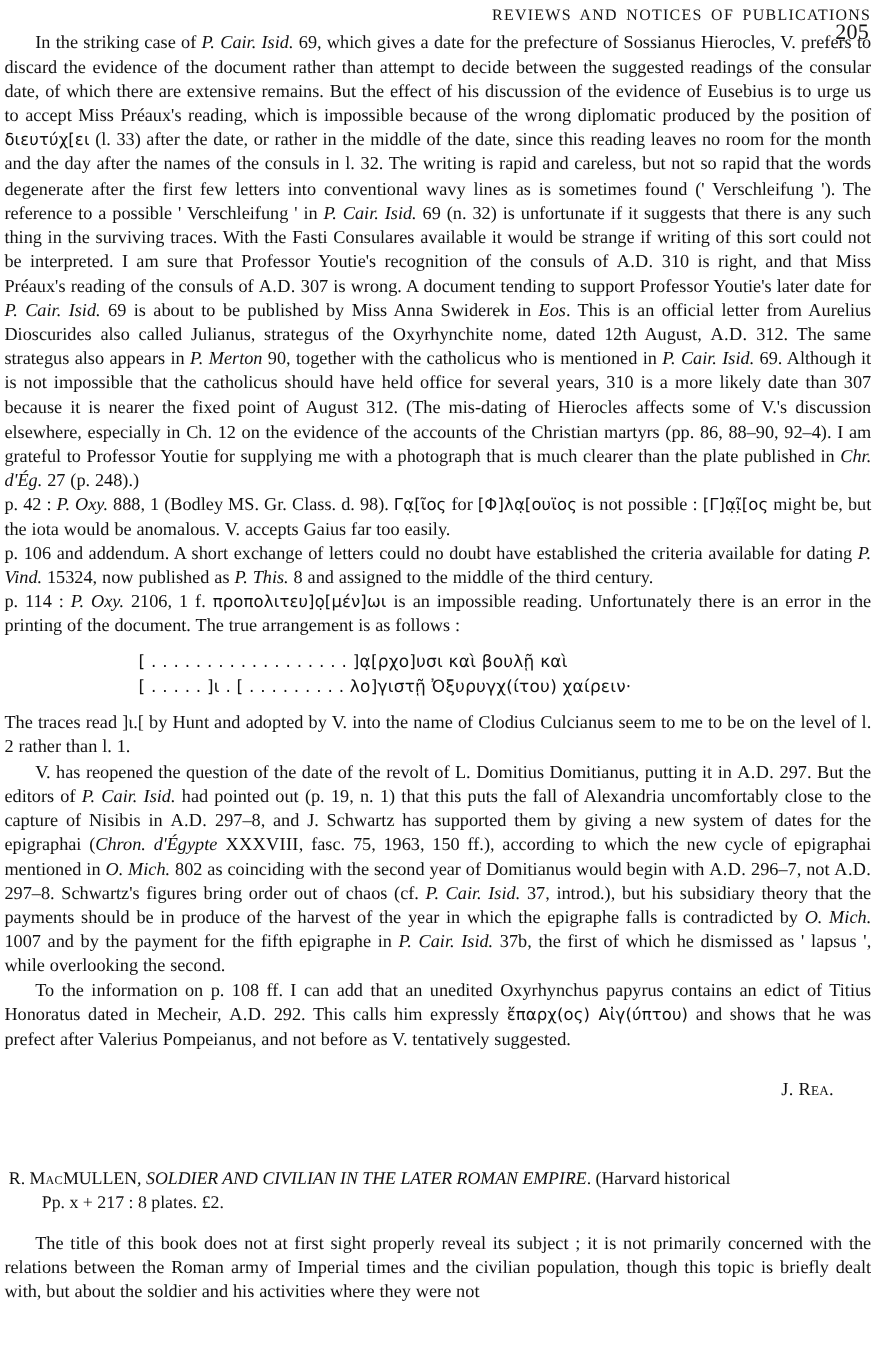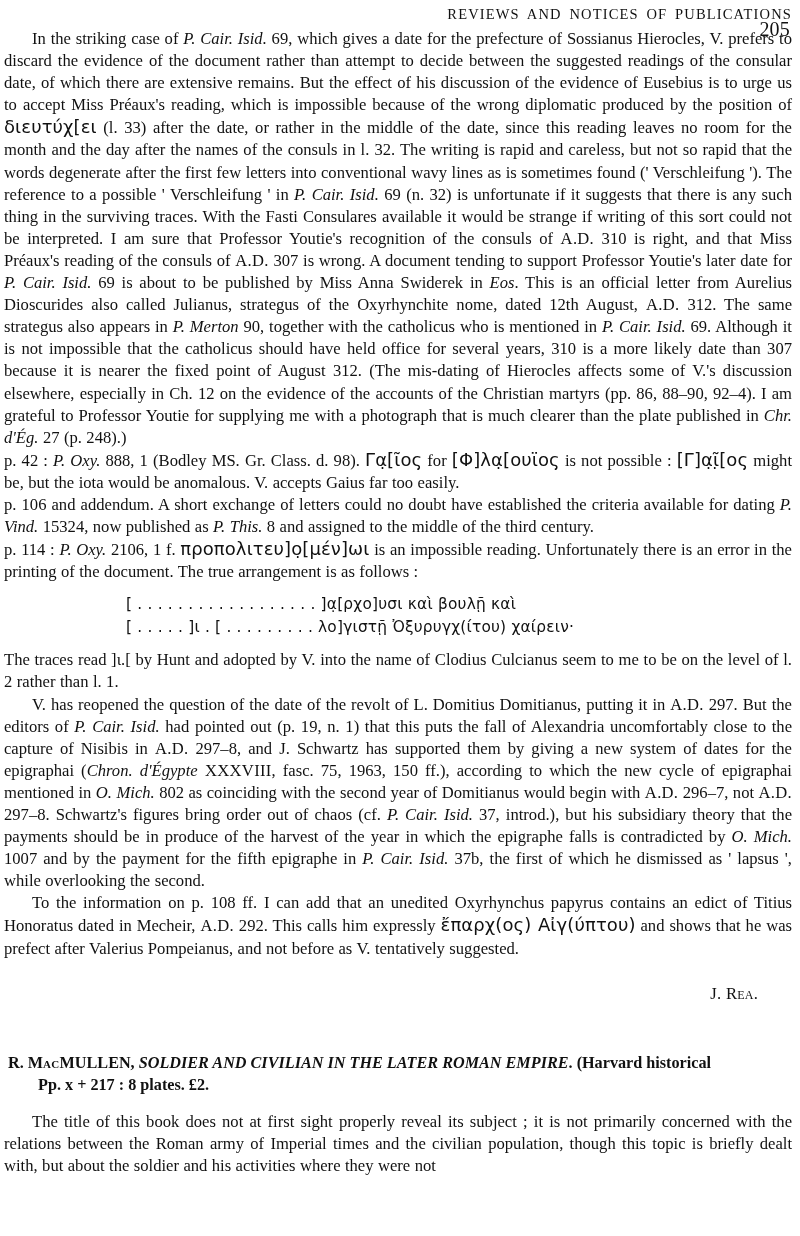--- a/index.html
+++ b/index.html
@@ -76,21 +76,21 @@
     text-transform: lowercase;
     letter-spacing: 0.2px;
     margin-top: 40px;
   }
   .sc-up {
     font-variant: small-caps;
     letter-spacing: 0.3px;
   }
   .gk {
     font-family: "DejaVu Sans", "Liberation Sans", sans-serif;
-    font-size: 18px;
+    font-size: 15px;
     letter-spacing: 0.1px;
   }
 
   
   .quote-block {
     margin: 0;
     padding: 0;
   }
   .quote-line {
     font-family: "DejaVu Sans", "Liberation Sans", sans-serif;
@@ -105,26 +105,25 @@
   
   .signature {
     margin: 0 34px 0 0;
     text-align: right;
     font-size: 16.6px;
     letter-spacing: 0.3px;
   }
 
   
   .review-head {
-    margin: 0 8px 0 4px;
+    margin: 12px 8px 0 4px;
     font-size: 16.2px;
     line-height: 22.2px;
     text-align: justify;
     text-indent: 0;
-    font-weight: bold;
   }
   .review-head .cont {
     display: block;
     padding-left: 30px;
     text-indent: 0;
   }
 </style>
 </head>
 <body>
 

